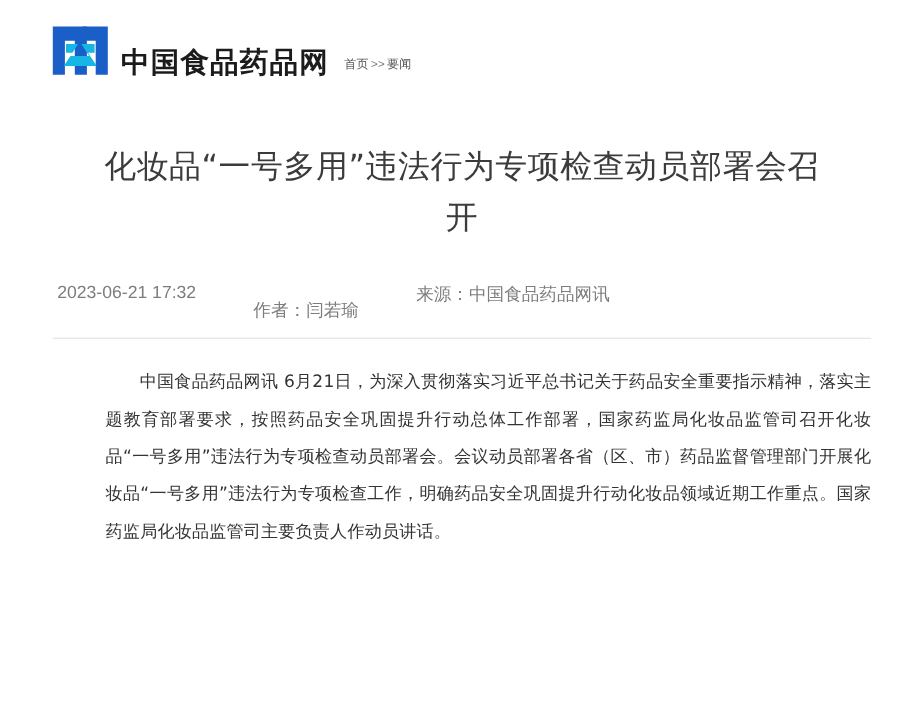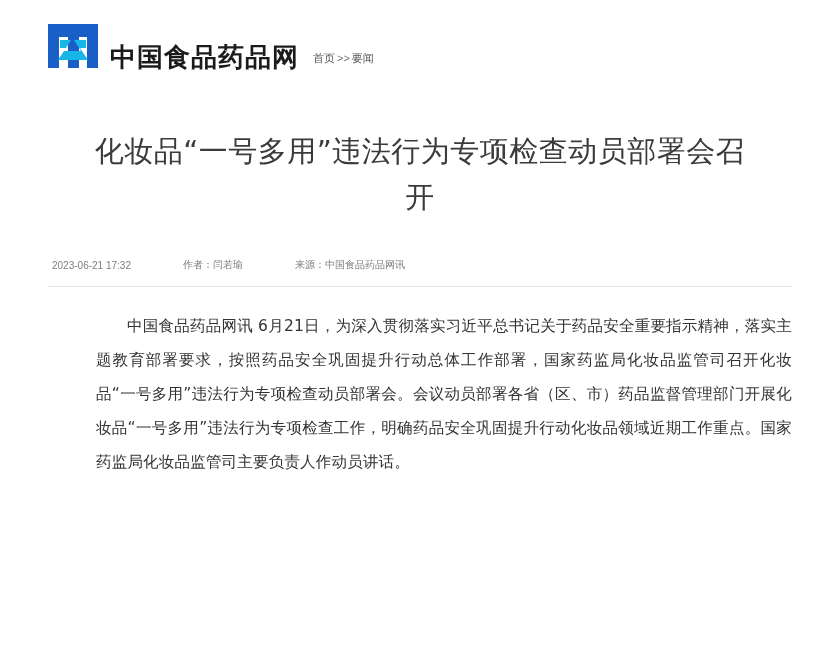--- a/index.html
+++ b/index.html
@@ -86,29 +86,29 @@
     color: #3b3b3b;
     line-height: 46px;
     text-align: center;
     margin: 0 40px;
     letter-spacing: 0.5px;
   }
   .article-meta {
     margin-top: 38px;
     padding-bottom: 14px;
     border-bottom: 1px solid #e2e2e2;
-    font-size: 10px;
+    font-size: 16px;
     color: #7d7d7d;
     display: flex;
-    align-items: center;
+    align-items: flex-start;
     padding-left: 4px;
   }
   .article-meta .meta-item { white-space: nowrap; }
   .meta-date { margin-right: 52px; }
-  .meta-author { margin-right: 52px; }
+  .meta-author { margin-right: 52px; margin-top: 14px; }
 
   .article-body {
     margin-top: 22px;
     font-family: "DejaVu Sans", sans-serif;
     font-size: 15.5px;
     line-height: 34px;
     color: #333333;
     text-align: justify;
     letter-spacing: 0.2px;
     margin-left: 48px;

